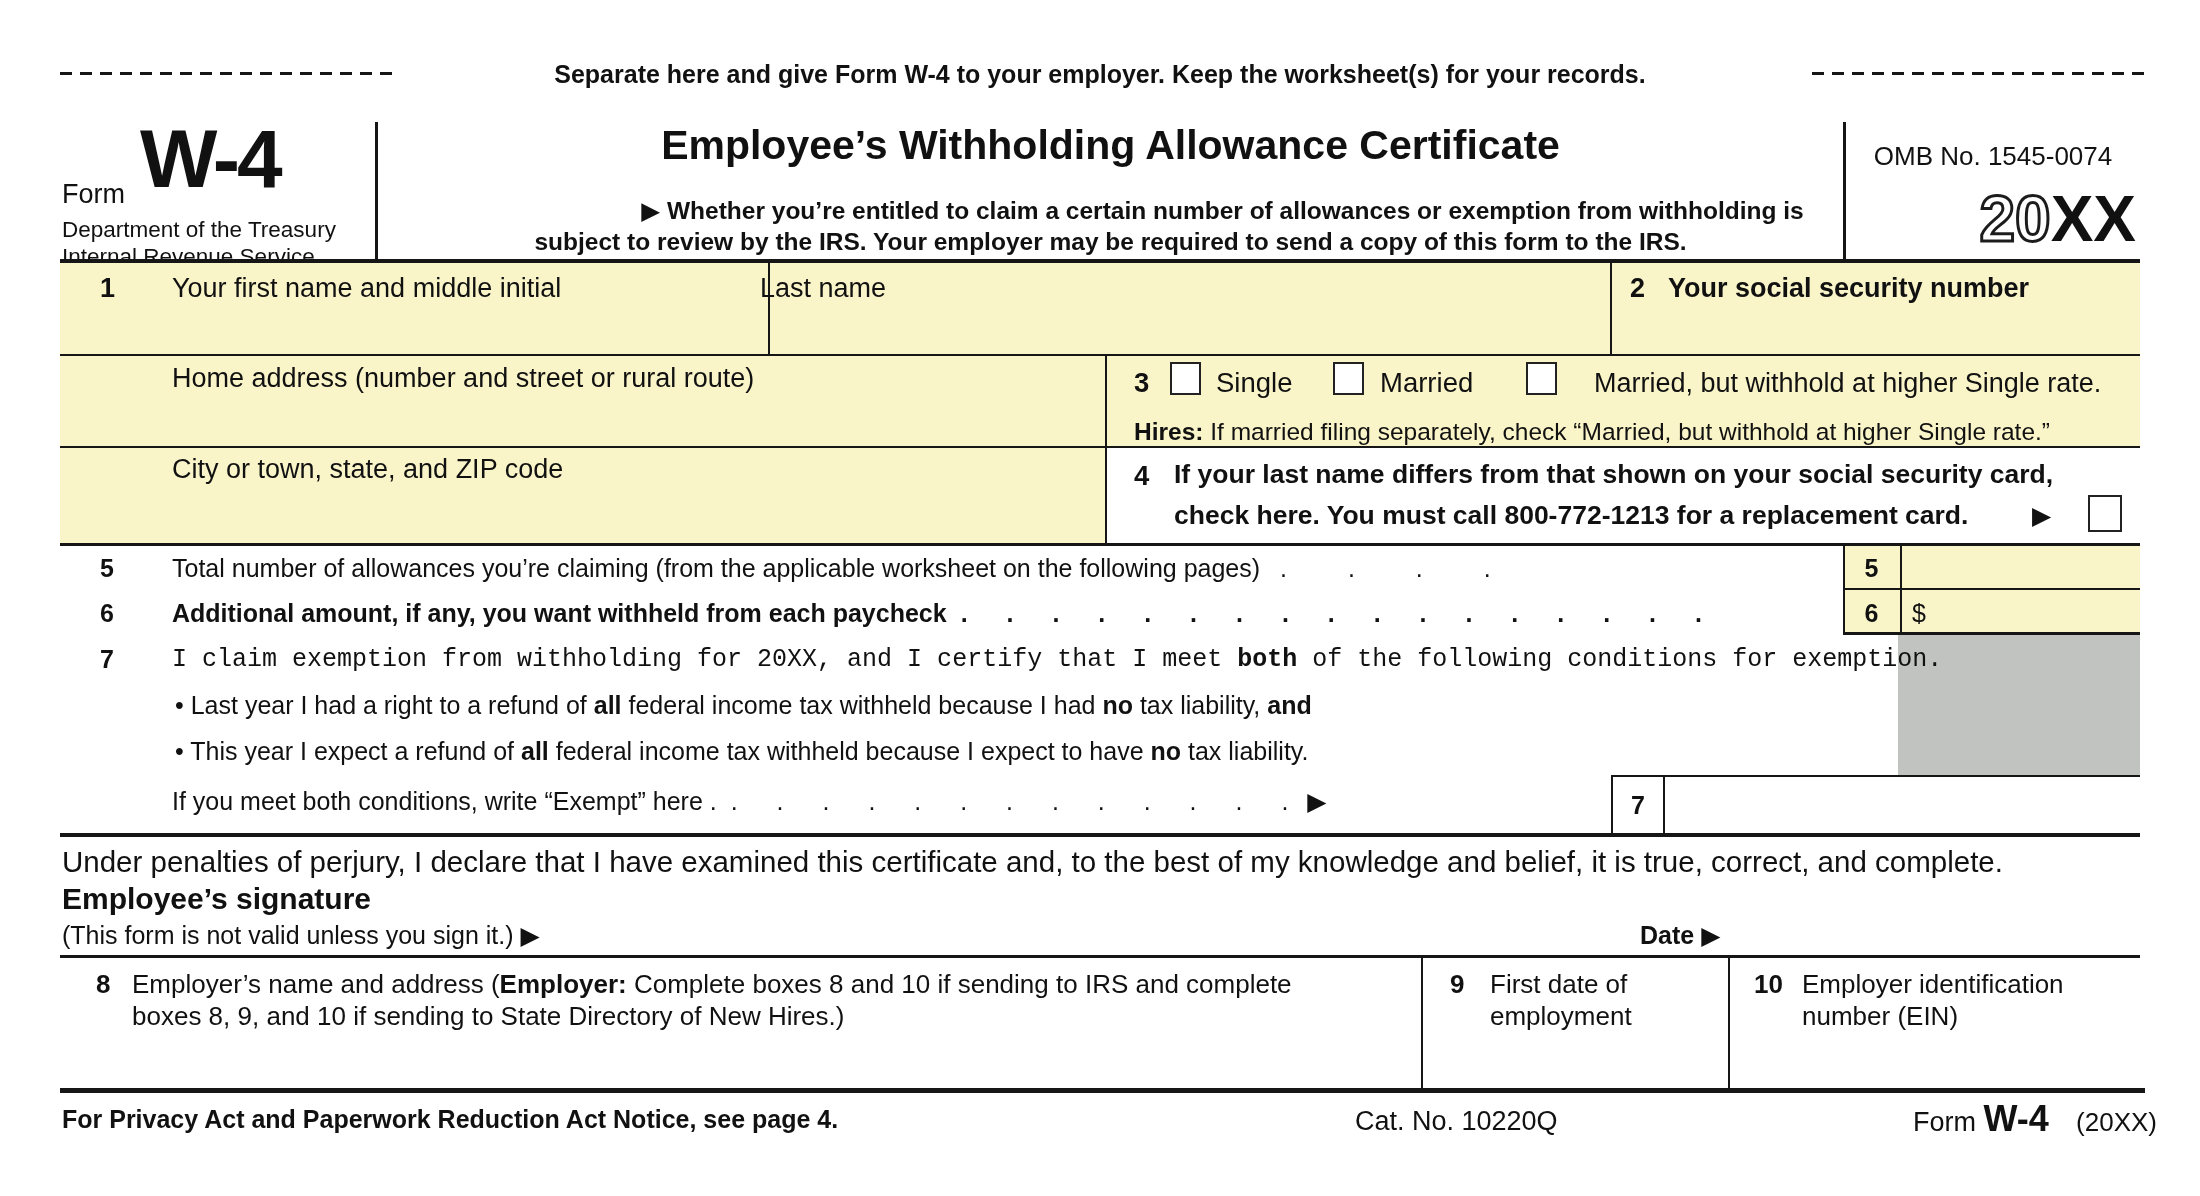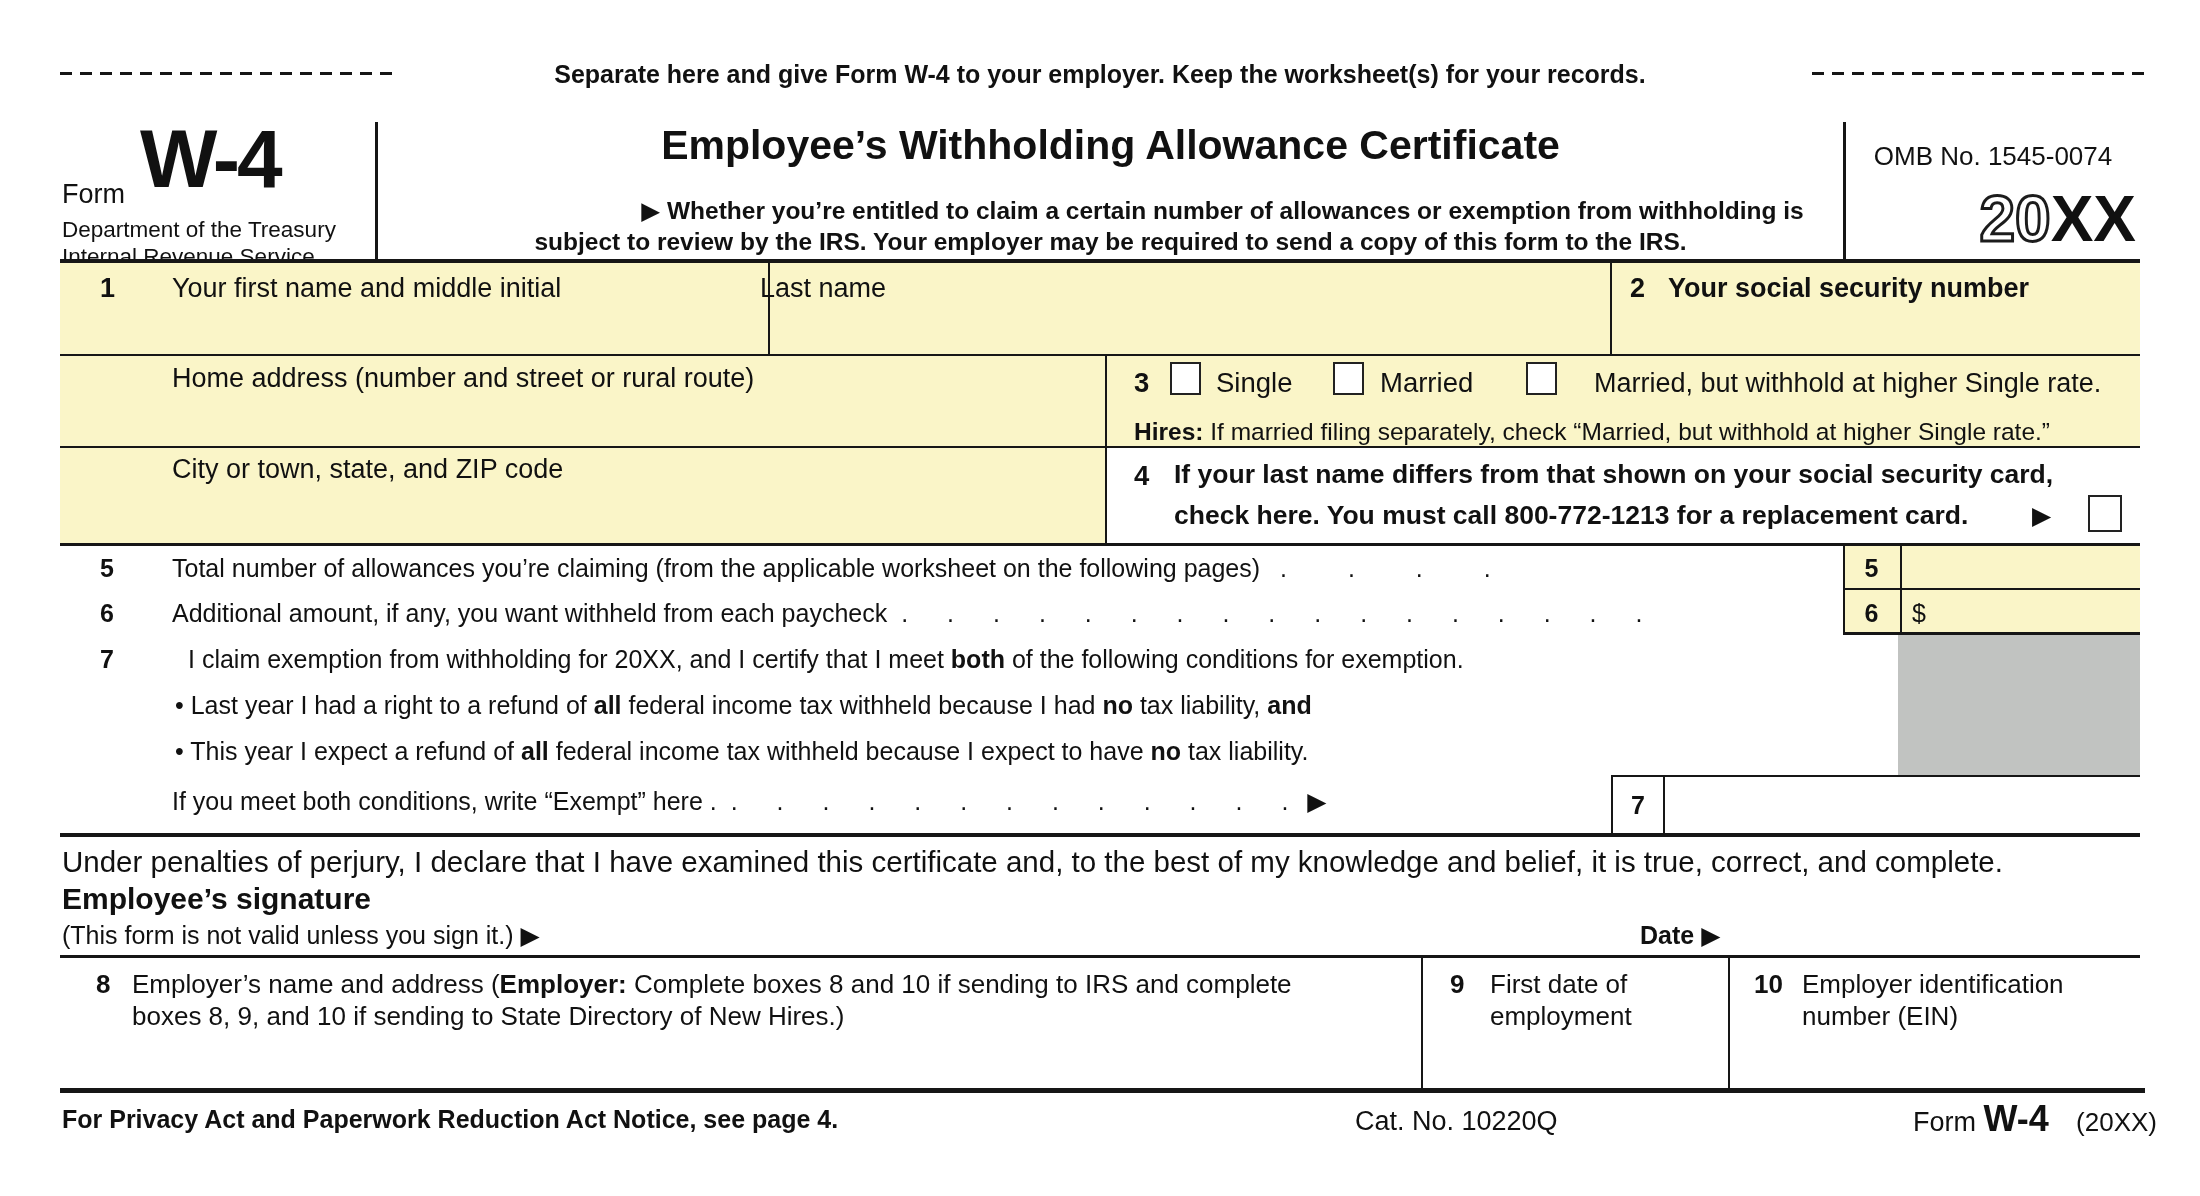--- a/index.html
+++ b/index.html
@@ -101,28 +101,28 @@
 
   <div class="t b fs29" style="left:100px;top:551px;">5</div>
   <div class="t fs29" style="left:172px;top:551px;"><span>Total number of allowances you’re claiming (from the applicable worksheet on the following pages)</span><span class="dots dots5">. . . .</span></div>
   <div class="vl" style="left:1843px;top:543px;width:2px;height:89px;"></div>
   <div class="vl" style="left:1900px;top:543px;width:2px;height:89px;"></div>
   <div class="t b fs29 ctr" style="left:1843px;top:551px;width:57px;">5</div>
   <div class="inputzone" style="left:1904px;top:545px;width:236px;height:42px;"></div>
   <div class="hl" style="left:1843px;top:588px;width:297px;height:2px;"></div>
 
   <div class="t b fs29" style="left:100px;top:596px;">6</div>
-  <div class="t fs29" style="left:172px;top:596px;"><span>Additional amount, if any, you want withheld from each paycheck</span><span class="dots">. . . . . . . . . . . . . . . . .</span></div>
+  <div class="t fs29" style="left:172px;top:596px;font-weight:bold;"><span>Additional amount, if any, you want withheld from each paycheck</span><span class="dots">. . . . . . . . . . . . . . . . .</span></div>
   <div class="t b fs29 ctr" style="left:1843px;top:596px;width:57px;">6</div>
   <div class="t fs29" style="left:1912px;top:596px;">$</div>
   <div class="inputzone" style="left:1935px;top:590px;width:205px;height:40px;"></div>
   <div class="hl" style="left:1843px;top:632px;width:297px;height:3px;"></div>
 
   <div class="t b fs29" style="left:100px;top:642px;">7</div>
-  <div class="t fs29" style="left:188px;top:642px;"><span>I claim exemption from withholding for 20XX, and I certify that I meet </span><span class="b">both</span><span> of the following conditions for exemption.</span></div>
+  <div class="t fs29" style="left:172px;top:642px;font-family:Liberation Mono, monospace;"><span>I claim exemption from withholding for 20XX, and I certify that I meet </span><span class="b">both</span><span> of the following conditions for exemption.</span></div>
   <div class="t fs29" style="left:175px;top:688px;"><span>• Last year I had a right to a refund of </span><span class="b">all</span><span> federal income tax withheld because I had </span><span class="b">no</span><span> tax liability, </span><span class="b">and</span></div>
   <div class="t fs29" style="left:175px;top:734px;"><span>• This year I expect a refund of </span><span class="b">all</span><span> federal income tax withheld because I expect to have </span><span class="b">no</span><span> tax liability.</span></div>
   <div class="t fs29" style="left:172px;top:784px;"><span>If you meet both conditions, write “Exempt” here .</span><span class="dots">. . . . . . . . . . . . .</span><span style="padding-left:18px;">▶</span></div>
 
   <div class="hl" style="left:1611px;top:775px;width:529px;height:2px;"></div>
   <div class="vl" style="left:1611px;top:775px;width:2px;height:58px;"></div>
   <div class="vl" style="left:1663px;top:775px;width:2px;height:58px;"></div>
   <div class="t b fs29 ctr" style="left:1613px;top:788px;width:50px;">7</div>
   <div class="inputzone" style="left:1667px;top:777px;width:473px;height:54px;"></div>
   <div class="hl" style="left:60px;top:833px;width:2080px;height:4px;"></div>

